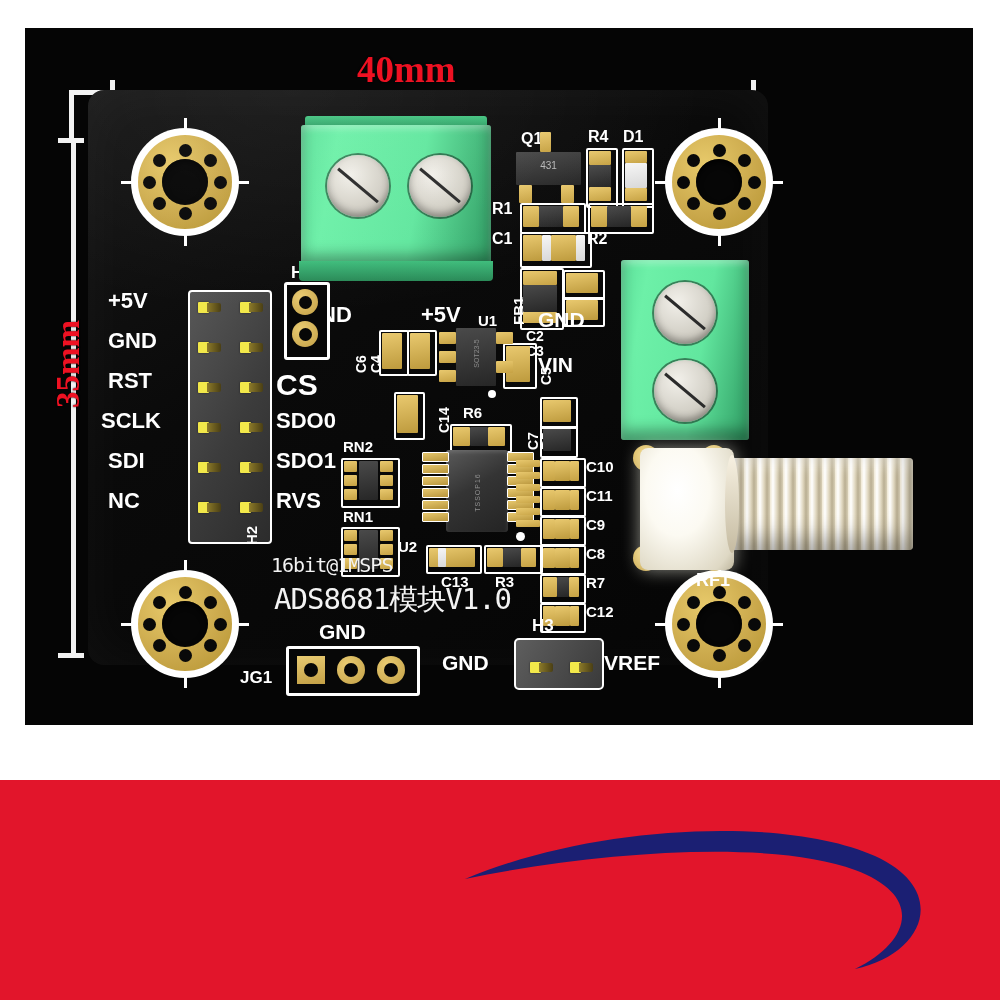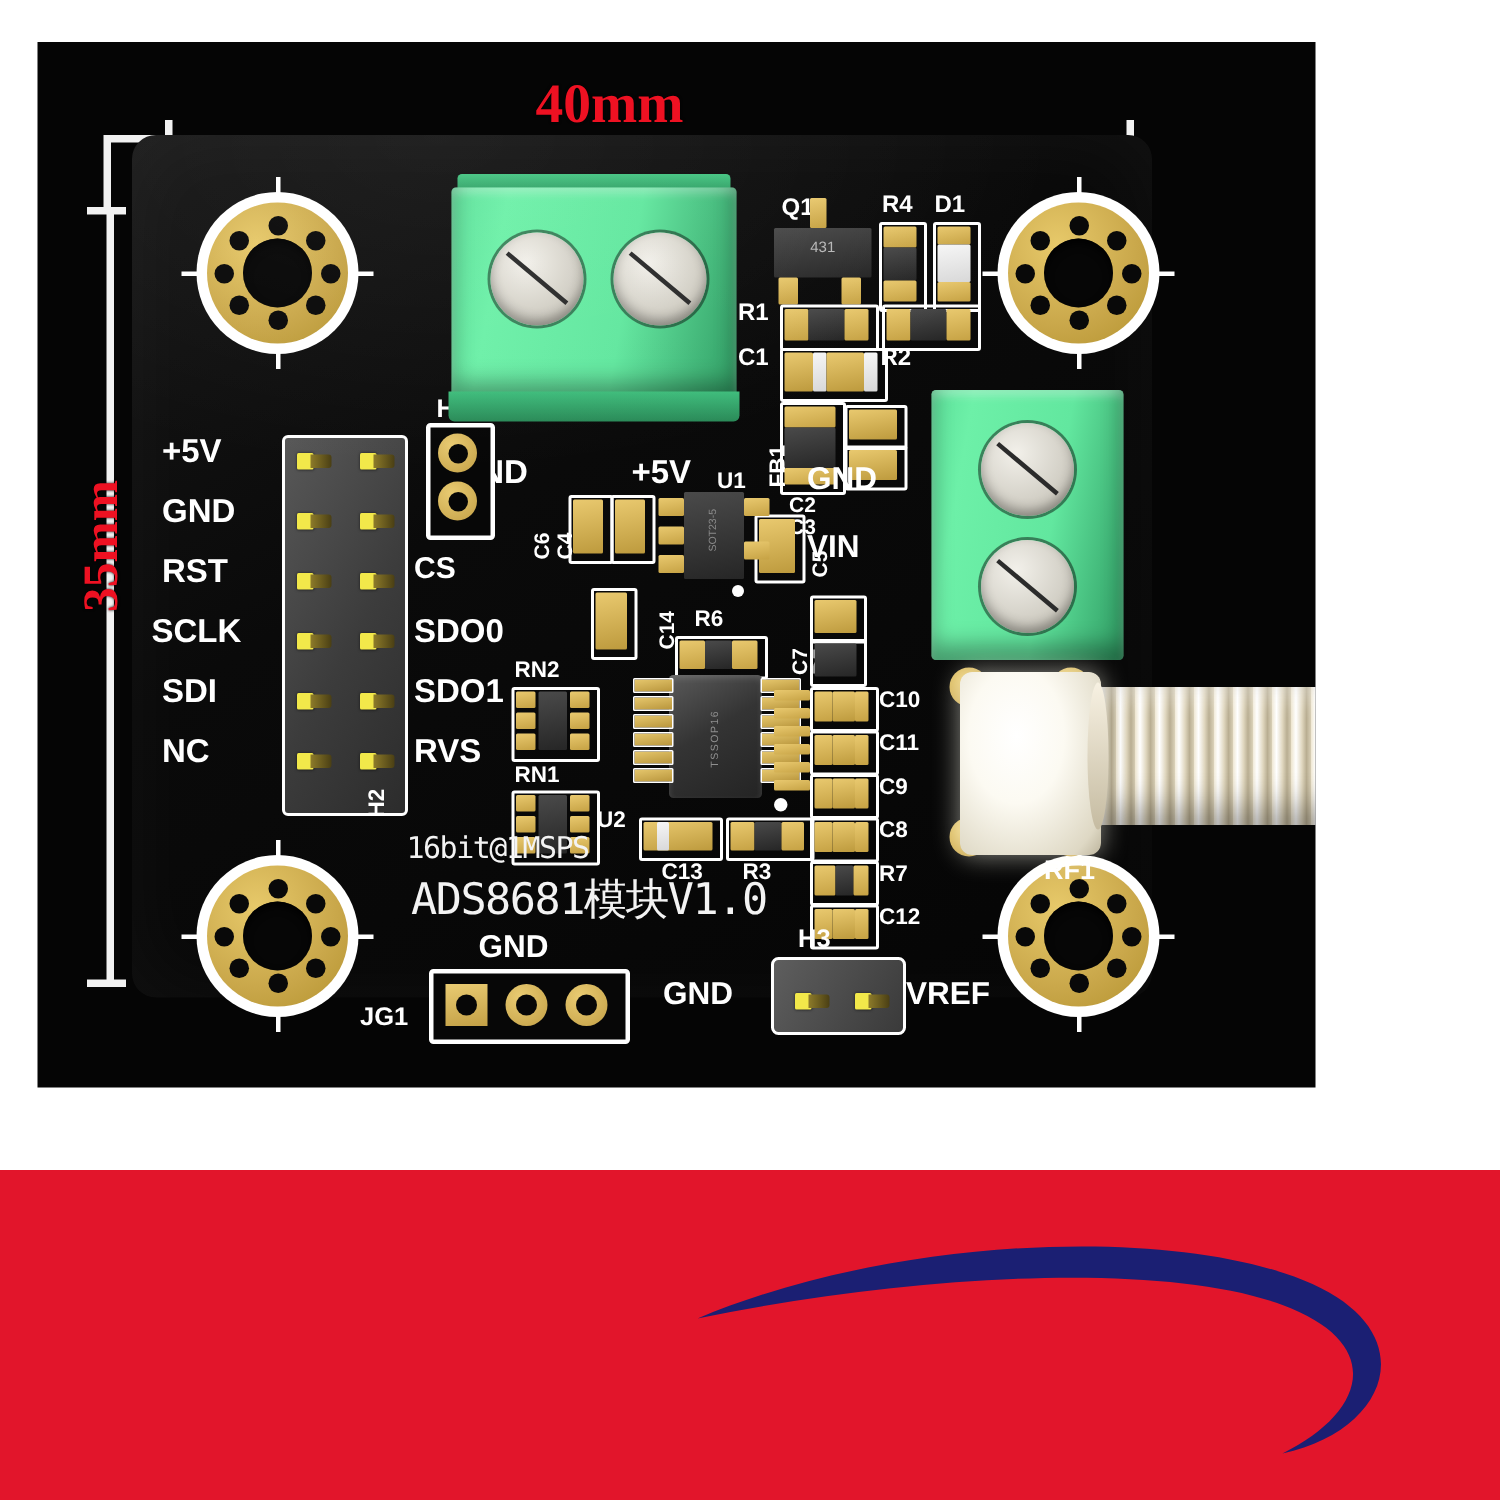--- a/index.html
+++ b/index.html
@@ -1,21 +1,21 @@
 <!DOCTYPE html>
 <html><head>
 <meta charset="utf-8">
 <title>ADS8681 Module Product Photo</title>
 <style>
   html,body{margin:0;padding:0;background:#ffffff;}
   body{width:1000px;height:1000px;position:relative;overflow:hidden;
        font-family:"Liberation Sans","DejaVu Sans",sans-serif;}
 
   
-  #photo{position:absolute;left:25px;top:28px;width:852px;height:697px;
+  #photo{position:absolute;left:25px;top:28px;width:948px;height:697px;
          background:#050505;overflow:hidden;}
 
   
   #pcb{position:absolute;left:63px;top:62px;width:680px;height:575px;
        background:linear-gradient(150deg,#161616 0%,#0a0a0a 40%,#050505 100%);
        border-radius:16px;
        box-shadow:inset 0 0 60px rgba(255,255,255,0.04);}
   #pcb::after{content:"";position:absolute;left:0;top:0;right:0;height:45%;
        border-radius:16px 16px 40% 40%/16px 16px 18% 18%;
        background:radial-gradient(ellipse at 30% 0%,rgba(255,255,255,0.055),rgba(255,255,255,0) 62%);
@@ -414,21 +414,21 @@
     </div>
     <div class="silk rot90" style="left:155px;top:455px;font-size:15px;">H2</div>
 
     <div class="silk" style="left:20px;top:198px;font-size:22px;">+5V</div>
     <div class="silk" style="left:20px;top:238px;font-size:22px;">GND</div>
     <div class="silk" style="left:20px;top:278px;font-size:22px;">RST</div>
     <div class="silk" style="left:13px;top:318px;font-size:22px;">SCLK</div>
     <div class="silk" style="left:20px;top:358px;font-size:22px;">SDI</div>
     <div class="silk" style="left:20px;top:398px;font-size:22px;">NC</div>
 
-    <div class="silk" style="left:188px;top:278px;font-size:20px;">CS</div>
+    <div class="silk" style="left:188px;top:278px;font-size:30px;">CS</div>
     <div class="silk" style="left:188px;top:318px;font-size:22px;">SDO0</div>
     <div class="silk" style="left:188px;top:358px;font-size:22px;">SDO1</div>
     <div class="silk" style="left:188px;top:398px;font-size:22px;">RVS</div>
 
     <div class="silk" style="left:203px;top:173px;font-size:17px;">H1</div>
     <div class="jg" style="left:196px;top:192px;width:40px;height:72px;">
       <div class="jgpad" style="left:5px;top:4px;width:26px;height:26px;">
           <div class="hole"></div>
         </div>
       <div class="jgpad" style="left:5px;top:36px;width:26px;height:26px;">

